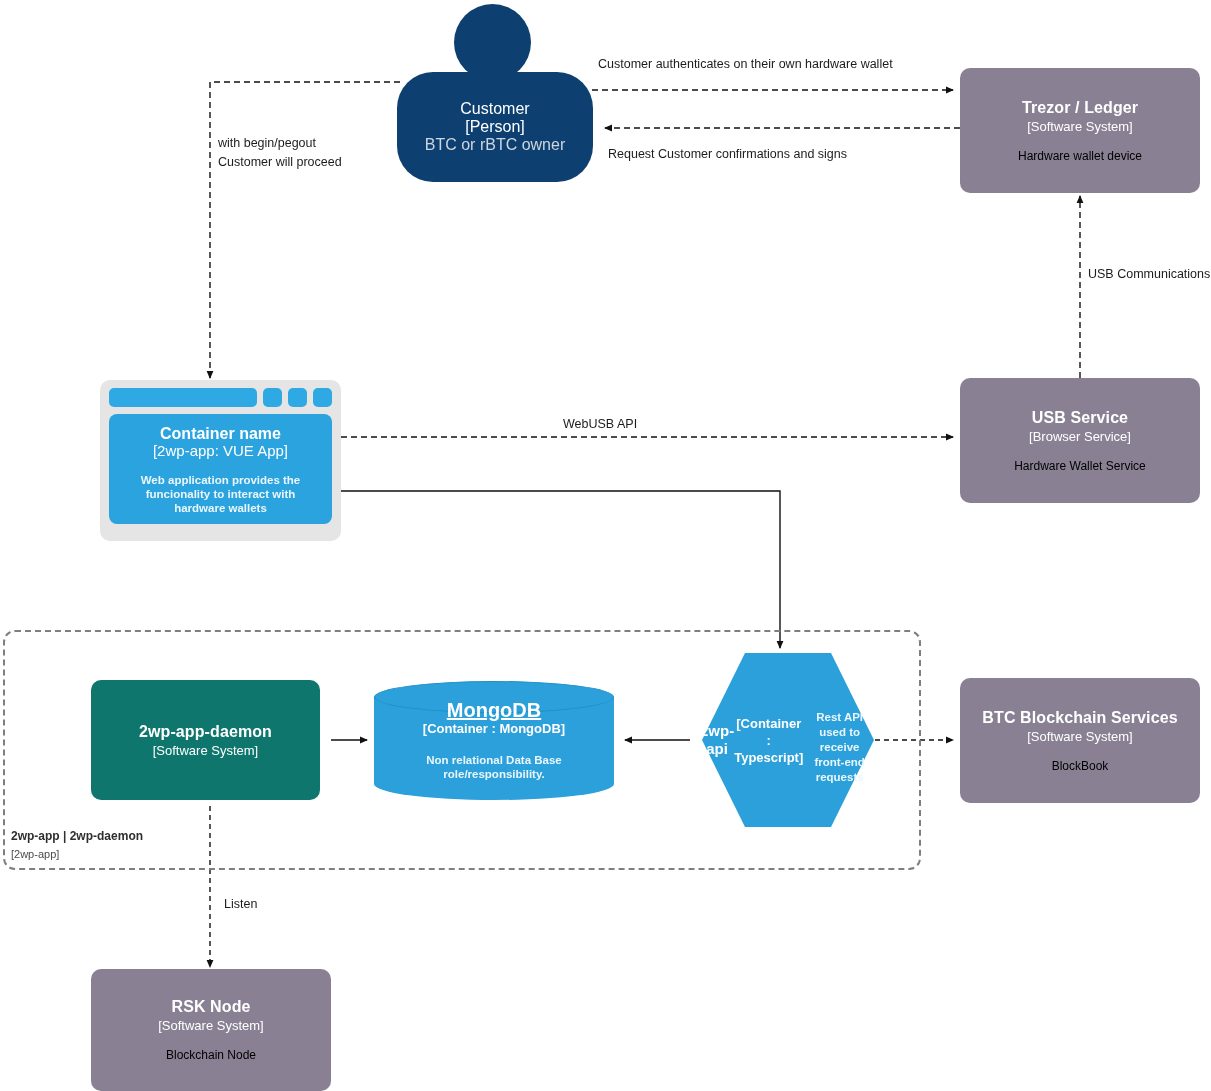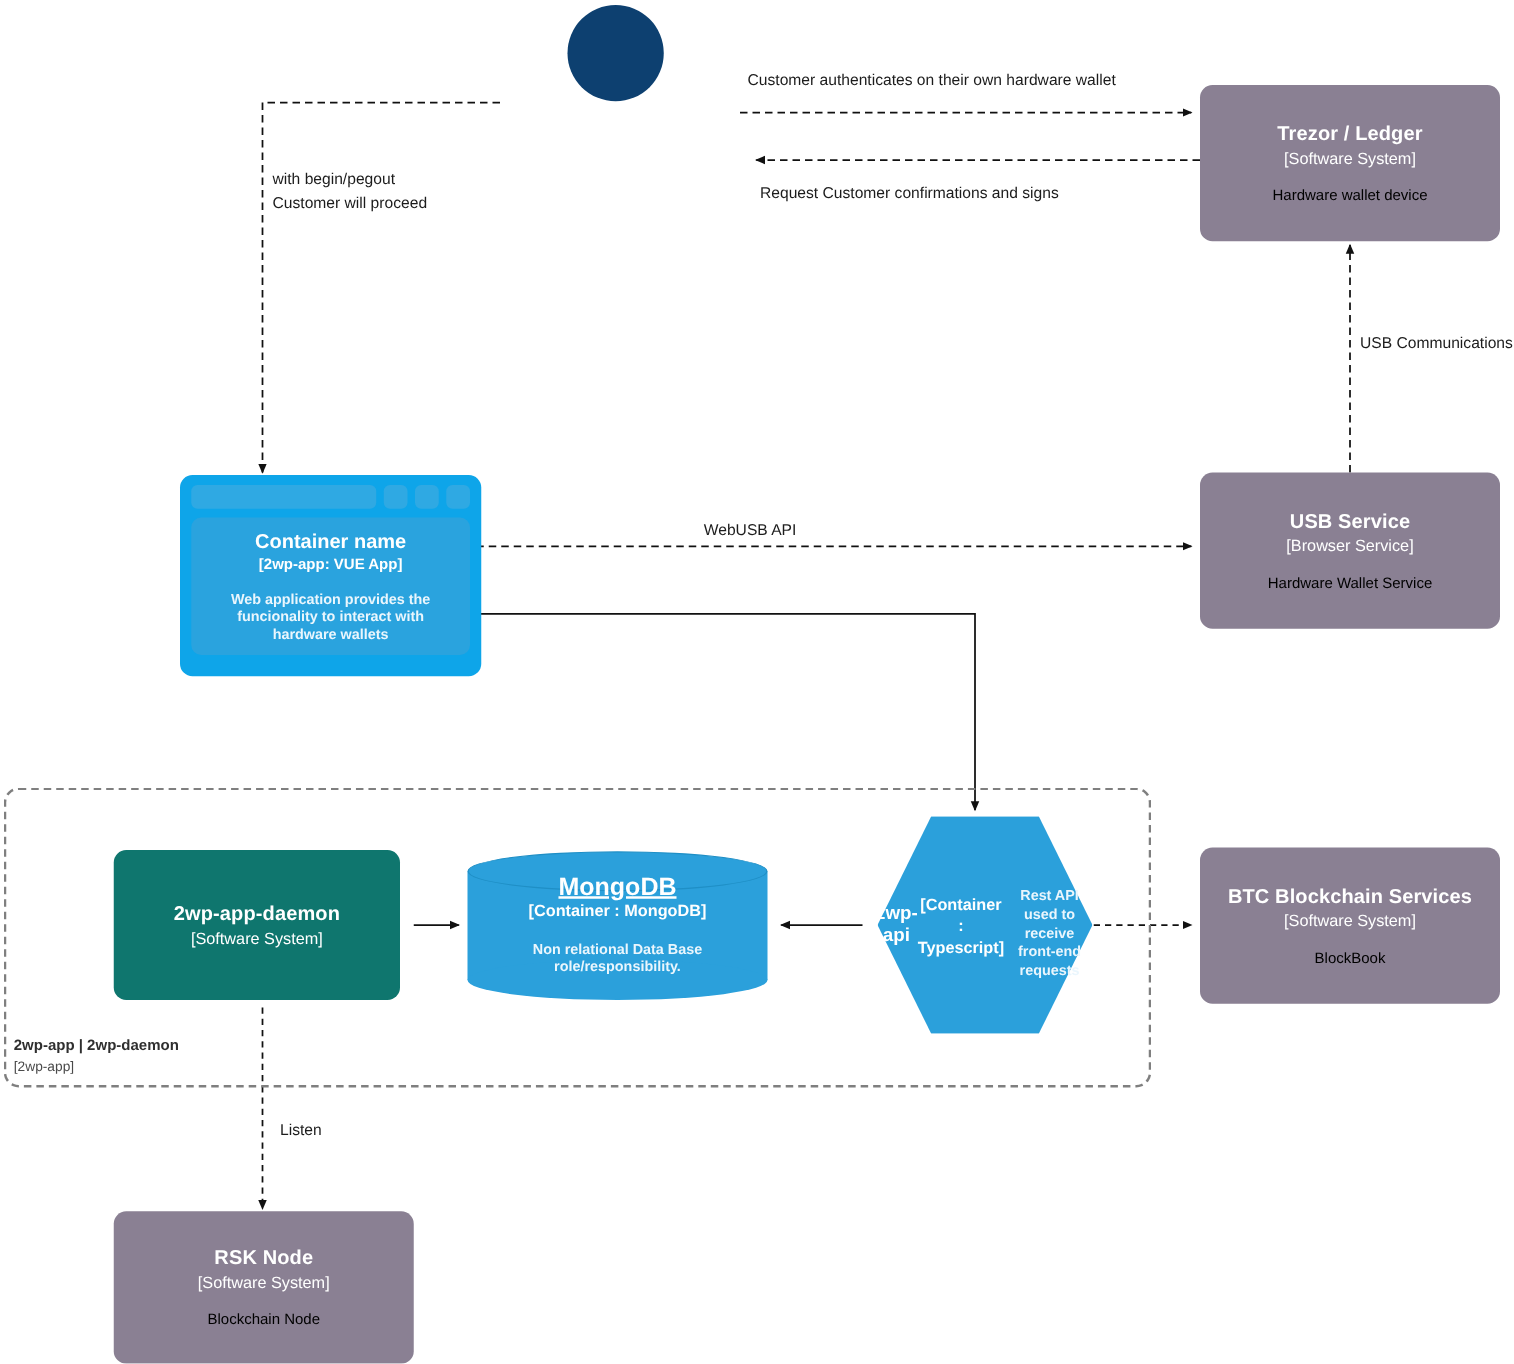--- a/index.html
+++ b/index.html
@@ -72,25 +72,24 @@
   
   .sys {
     background: #8A8093;
     border-radius: 10px;
   }
   .sys .n-desc { color: #000000; }
 
   
   .browser {
     position: absolute;
-    background: #0ea5e9;
+    background: #e5e5e5;
     border-radius: 10px;
     box-sizing: border-box;
     padding: 8px 9px 9px 9px;
-    margin-left: 44px;
   }
   .browser-bar {
     display: flex;
     align-items: center;
     gap: 6px;
     height: 19px;
   }
   .browser-url {
     flex: 1;
     height: 19px;
@@ -111,21 +110,21 @@
     display: flex;
     flex-direction: column;
     align-items: center;
     justify-content: center;
     text-align: center;
     color: #ffffff;
     padding: 0 6px;
     box-sizing: border-box;
   }
   .browser-body .n-title { font-weight: bold; font-size: 16px; line-height: 19px; }
-  .browser-body .n-type  { font-weight: bold; font-size: 12px; line-height: 16px; }
+  .browser-body .n-type  { font-weight: normal; font-size: 15px; line-height: 16px; }
   .browser-body .n-desc  { font-weight: bold; font-size: 11.5px; line-height: 14px;
                            margin-top: 14px; color: #eaf6fd; max-width: 96%; }
 
   
   .cylinder {
     position: absolute;
   }
   .cyl-body {
     position: absolute;
     left: 0; right: 0;
@@ -262,20 +261,25 @@
   <div class="edge-label" style="left:224px; top:896px;">Listen</div>
 
   <div class="boundary" style="left:3px; top:630px; width:918px; height:240px;"></div>
   <div class="boundary-label" style="left:11px; top:826px;">
     <div class="b-name">2wp-app | 2wp-daemon</div>
     <div class="b-type">[2wp-app]</div>
   </div>
 
   <div class="person-wrap" style="left:397px; top:4px; width:198px; height:178px;">
     <div class="person-head" style="left:57px; top:0; width:77px; height:77px;"></div>
+    <div class="person-body" style="left:0; top:68px; width:196px; height:110px;">
+      <div class="n-title">Customer</div>
+      <div class="n-type">[Person]</div>
+      <div class="n-desc">BTC or rBTC owner</div>
+    </div>
   </div>
 
   <div class="node sys" style="left:960px; top:68px; width:240px; height:125px;">
     <div class="n-title">Trezor / Ledger</div>
     <div class="n-type">[Software System]</div>
     <div class="n-desc">Hardware wallet device</div>
   </div>
 
   <div class="browser" style="left:100px; top:380px; width:241px; height:161px;">
     <div class="browser-bar">

